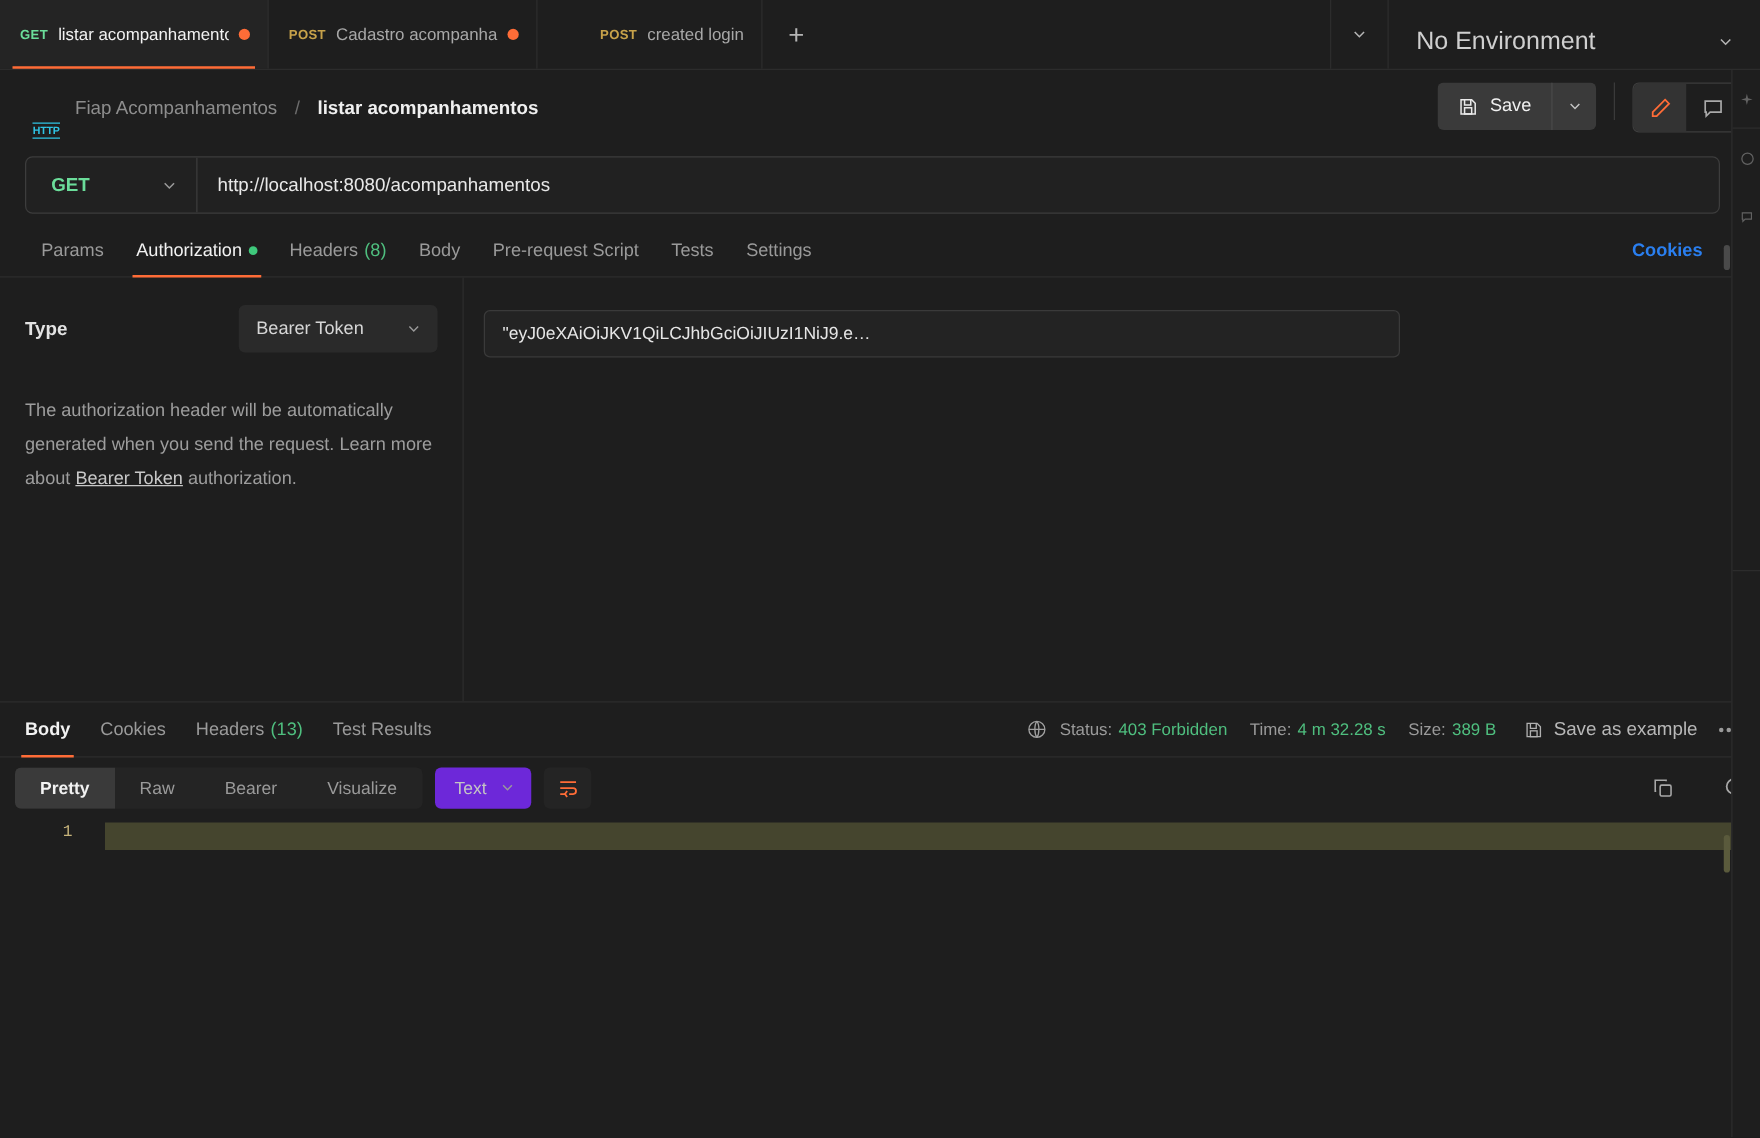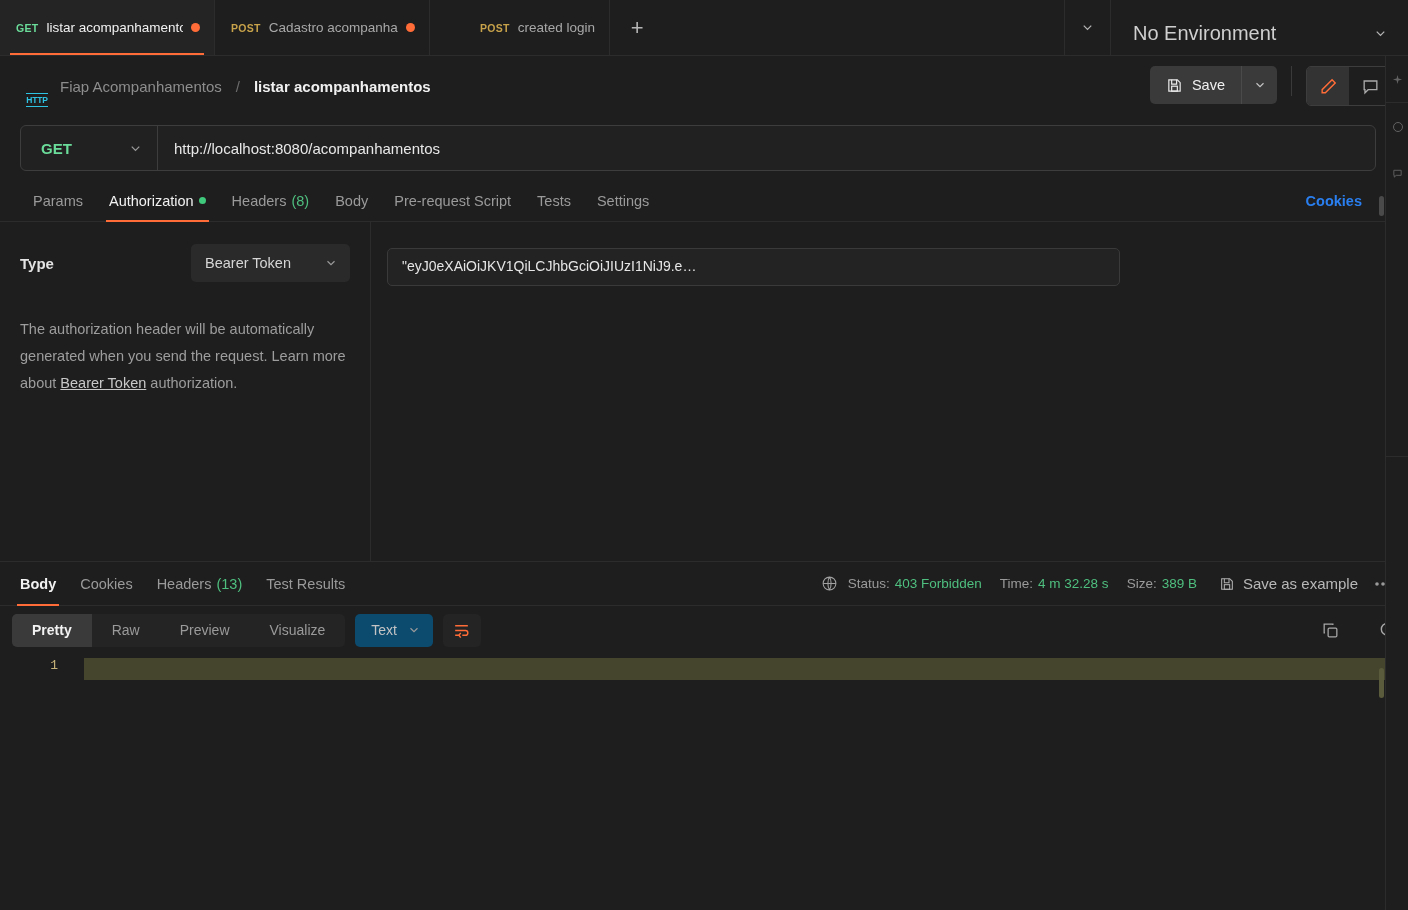--- a/index.html
+++ b/index.html
@@ -71,21 +71,21 @@
   
   .crumbrow {
     height: 60px; min-height: 60px;
     display: flex; align-items: center;
     padding: 0 16px 0 24px;
     background: #1e1e1e;
   }
   .crumb-left { display: flex; align-items: center; gap: 10px; flex: 1; min-width: 0; }
   .http-badge {
     width: 26px; height: 22px; flex: 0 0 auto;
-    display: flex; align-items: center; justify-content: center;
+    display: flex; align-items: flex-end; justify-content: center;
     position: relative;
     margin-top: 28px;
   }
   .http-badge .txt {
     font-size: 8.5px; font-weight: bold; color: #2fc3e3;
     letter-spacing: -.2px; line-height: 1;
     border-top: 1.6px solid #2fc3e3; border-bottom: 1.6px solid #2fc3e3;
     padding: 1.5px 0;
   }
   .crumb-coll { font-size: 15px; color: #8d8d8d; cursor: pointer; }
@@ -241,21 +241,21 @@
     height: 33px; overflow: hidden;
   }
   .seg .s {
     display: flex; align-items: center; padding: 0 20px;
     font-size: 14px; color: #9a9a9a; cursor: pointer;
   }
   .seg .s.on { background: #3a3a3a; color: #f2f2f2; font-weight: bold; }
   .fmt-dd {
     display: flex; align-items: center; gap: 10px;
     height: 33px; padding: 0 12px 0 16px;
-    background: #0c4a6e; border-radius: 5px; cursor: pointer;
+    background: #6d28d9; border-radius: 5px; cursor: pointer;
     font-size: 14px; color: #c4c4c4;
   }
   .wrap-btn {
     width: 38px; height: 33px; background: #242424; border-radius: 5px;
     display: flex; align-items: center; justify-content: center; cursor: pointer;
   }
   .rt-spacer { flex: 1; }
   .rt-icon { width: 38px; height: 33px; display:flex; align-items:center; justify-content:center; cursor: pointer; }
 
   
@@ -483,21 +483,21 @@
           <circle cx="9" cy="3" r="1.8" fill="#9a9a9a"></circle>
           <circle cx="15" cy="3" r="1.8" fill="#9a9a9a"></circle>
       </svg>
     </div>
   </div>
 
   <div class="resp-tools">
     <div class="seg">
       <div class="s on">Pretty</div>
       <div class="s">Raw</div>
-      <div class="s">Preview</div>
+      <div class="s">Bearer</div>
       <div class="s">Visualize</div>
     </div>
 
     <div class="fmt-dd">
       <span>Text</span>
       <svg width="14" height="14" viewBox="0 0 24 24" fill="none" stroke="#9a9a9a" stroke-width="2">
           <path d="M6 9l6 6 6-6"></path>
         </svg>
     </div>
 

